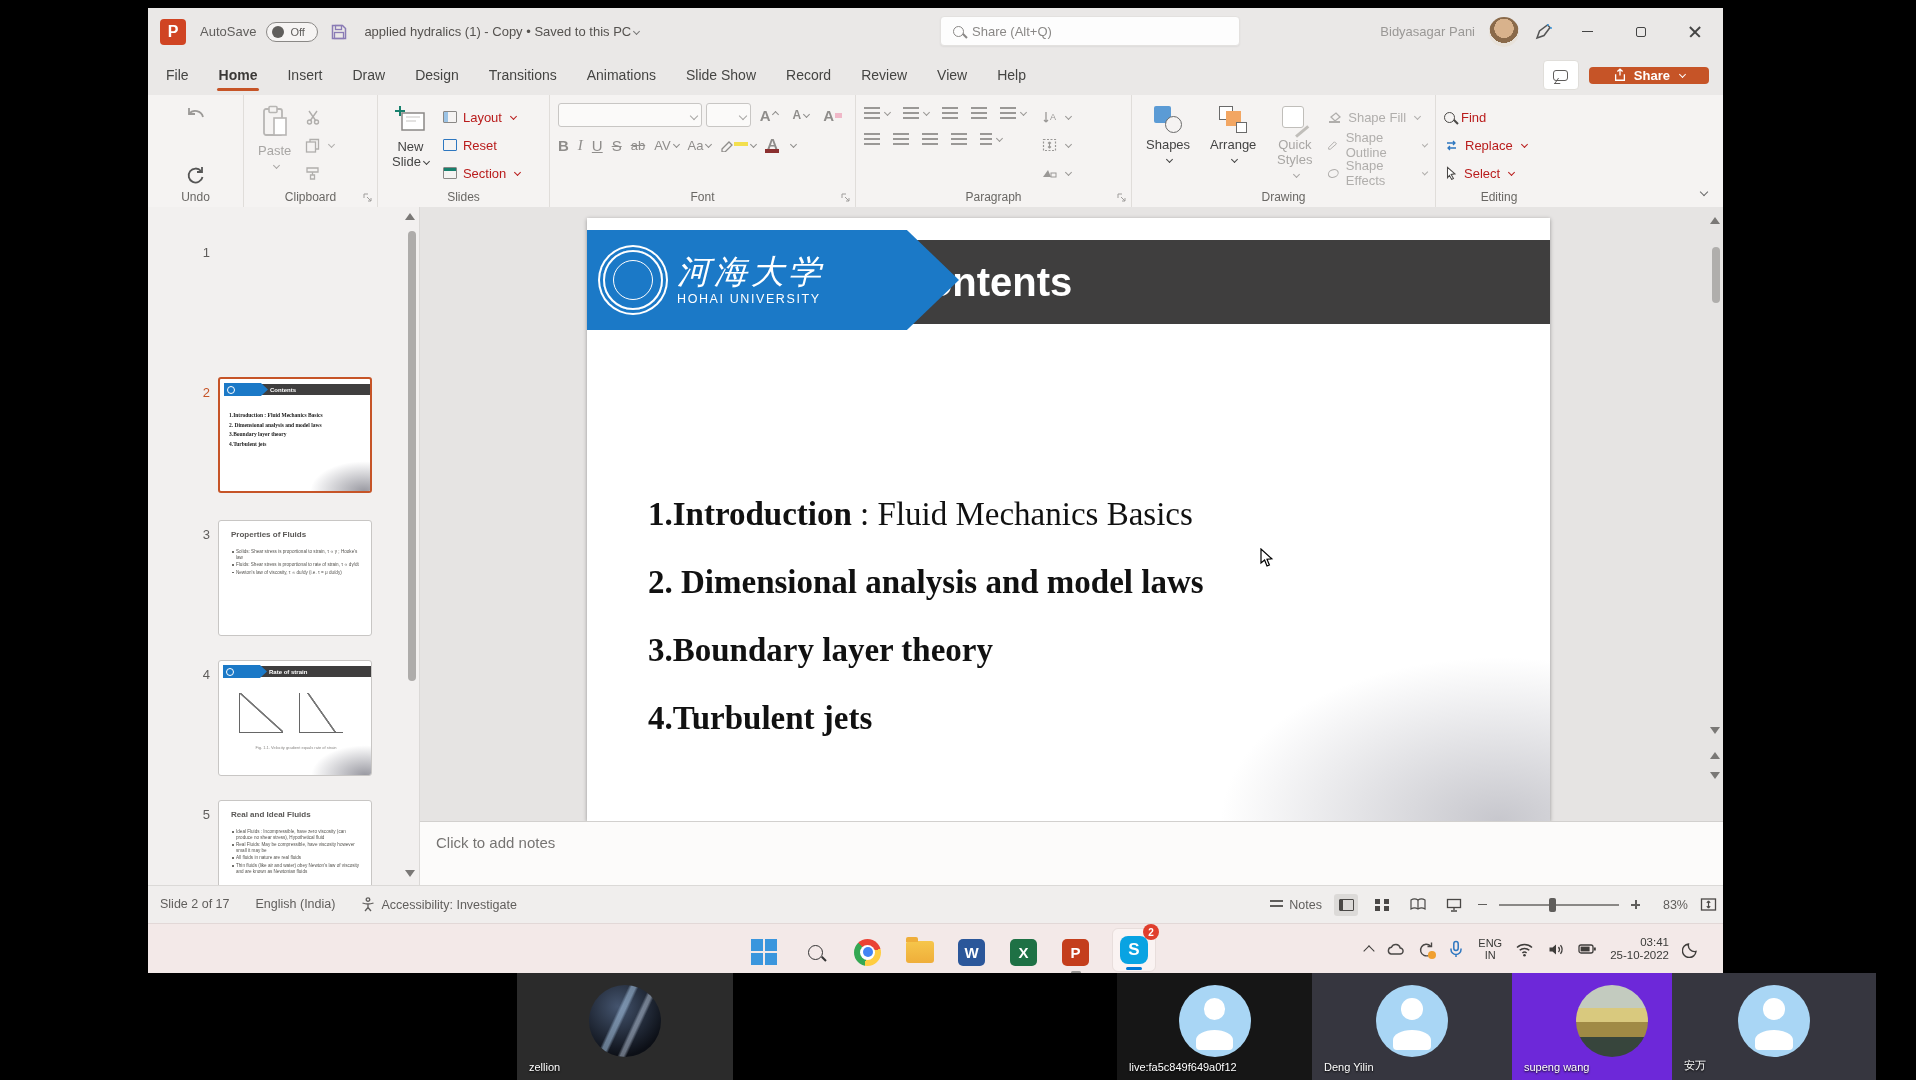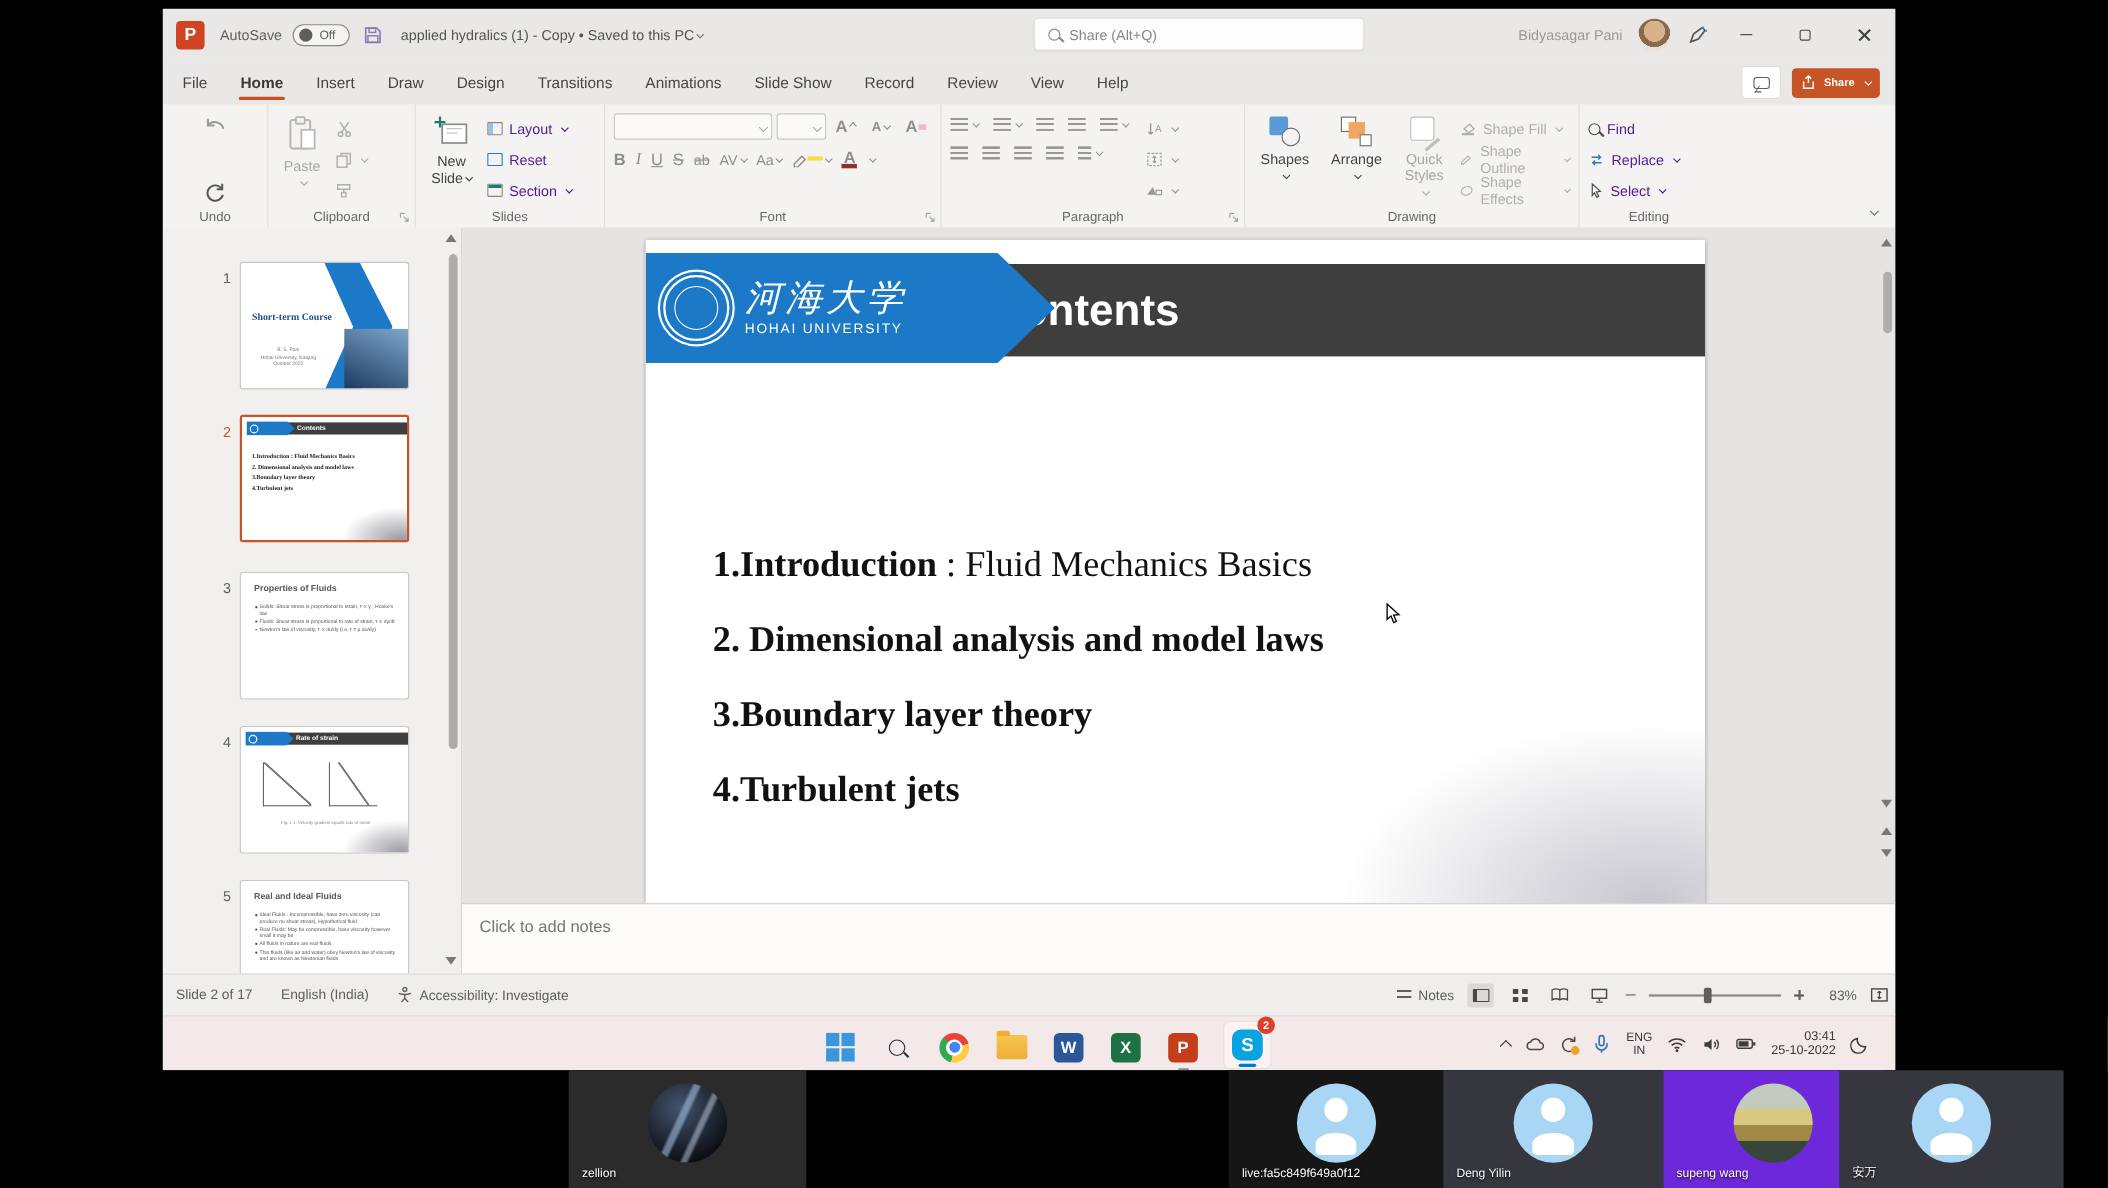--- a/index.html
+++ b/index.html
@@ -45,32 +45,32 @@
   
   .menurow{position:absolute;left:0;top:47px;right:0;height:40px;background:#eae8e7;display:flex;align-items:center;padding-left:16px;gap:26px}
   .mtab{font-size:14px;color:#454543;position:relative;padding:4px 2px;cursor:default}
   .mtab.active{font-weight:bold;color:#3b3937}
   .mtab.active::after{content:"";position:absolute;left:0;right:0;bottom:-4px;height:3px;border-radius:2px;background:#c65427}
   .mr-right{position:absolute;right:14px;top:5px;display:flex;gap:10px;align-items:center}
   .cmt-btn{width:36px;height:30px;background:#fff;border:1px solid #e0deda;border-radius:4px;display:flex;align-items:center;justify-content:center}
   .bubble{width:15px;height:11px;border:1.5px solid #5f5d5b;border-radius:3px;position:relative}
   .bubble::after{content:"";position:absolute;left:2px;bottom:-4px;width:5px;height:5px;border-left:1.5px solid #5f5d5b;
     border-bottom:1.5px solid #5f5d5b;transform:skew(-35deg)}
-  .share-btn{height:27px;background:#c65427;border-radius:4px;color:#fff;display:flex;align-items:center;
-    gap:7px;padding:0 8px;font-size:10px;font-weight:bold}
+  .share-btn{height:17px;background:#c65427;border-radius:4px;color:#fff;display:flex;align-items:center;
+    gap:7px;padding:0 24px;font-size:13px;font-weight:bold}
   
   .ribbon{position:absolute;left:0;top:87px;right:0;height:112px;background:#f5f3f2;display:flex}
   .grp{position:relative;border-right:1px solid #e0ddda;padding:8px 8px 20px;display:flex;gap:8px}
   .gcap{position:absolute;bottom:3px;left:0;right:0;text-align:center;font-size:12px;color:#696764}
   .lnch{position:absolute;right:4px;bottom:4px;width:10px;height:10px;opacity:.8}
   .bigbtn{display:flex;flex-direction:column;align-items:center;justify-content:flex-start;gap:4px;
     font-size:13px;color:#444;padding:2px 6px;line-height:15px;text-align:center}
   .bigbtn.gray{color:#a8a6a4}
   .smallcol{display:flex;flex-direction:column;justify-content:space-between;padding:2px 0}
-  .smallbtn{display:flex;align-items:center;gap:6px;font-size:13px;color:#4c1d95;height:24px}
+  .smallbtn{display:flex;align-items:center;gap:6px;font-size:13px;color:#b91c1c;height:24px}
   .smallbtn.gray{color:#b0aeac}
   .fld{background:#fbfaf9;border:1px solid #c8c6c4;border-radius:3px;height:24px;position:relative}
   .fld .chev{position:absolute;right:4px;top:9px;color:#a8a6a4}
   .glyphbtn{font-size:15px;color:#8f8d8b;padding:0 5px;display:inline-flex;align-items:center}
   .rowflex{display:flex;align-items:center;gap:2px}
   .colorbar{display:inline-block;width:14px;height:4px;margin-top:-3px}
   .pi{display:inline-block;width:16px;height:12px;color:#9a9896;
     background:repeating-linear-gradient(to bottom,#9a9896 0 2px,transparent 2px 5px)}
   .sq-ic{display:inline-block;width:14px;height:12px;border:1.2px solid #8a8886;border-radius:1px;position:relative}
   
@@ -497,30 +497,20 @@
         </span>
       </div>
       <div class="gcap">Editing</div>
     </div>
 
     <span class="chev" style="position:absolute;right:16px;bottom:10px;color:#6a6a6a"></span>
   </div>
 
   <div class="panel">
     <span class="tnum" style="top:38px">1</span>
-    <div class="thumb" style="top:31px">
-      <div style="position:absolute;right:14px;top:0;width:62px;height:116px;background:#1b79c7;clip-path:polygon(0 0,52% 0,100% 50%,52% 100%,0 100%,42% 50%)"></div>
-      <div style="position:absolute;right:0;bottom:0;width:58px;height:54px;background:linear-gradient(205deg,#7ca8cc,#203a60)"></div>
-      <div style="position:absolute;left:10px;top:44px;font-family:'Liberation Serif',serif;font-weight:bold;color:#1f4e8c;font-size:9px">Short-term Course</div>
-      <div style="position:absolute;left:18px;top:76px;font-size:4.5px;line-height:6.5px;color:#7a7876;text-align:center">
-        <div>B. S. Pani</div>
-        <div>Hohai University, Nanjing</div>
-        <div>October 2022</div>
-      </div>
-    </div>
 
     <span class="tnum sel" style="top:178px">2</span>
     <div class="thumb sel" style="top:170px">
       <div class="mini-head">
         <div class="mini-dark">
             <span>Contents</span>
           </div>
         <div class="mini-chip">
             <span class="mini-seal"></span>
           </div>

